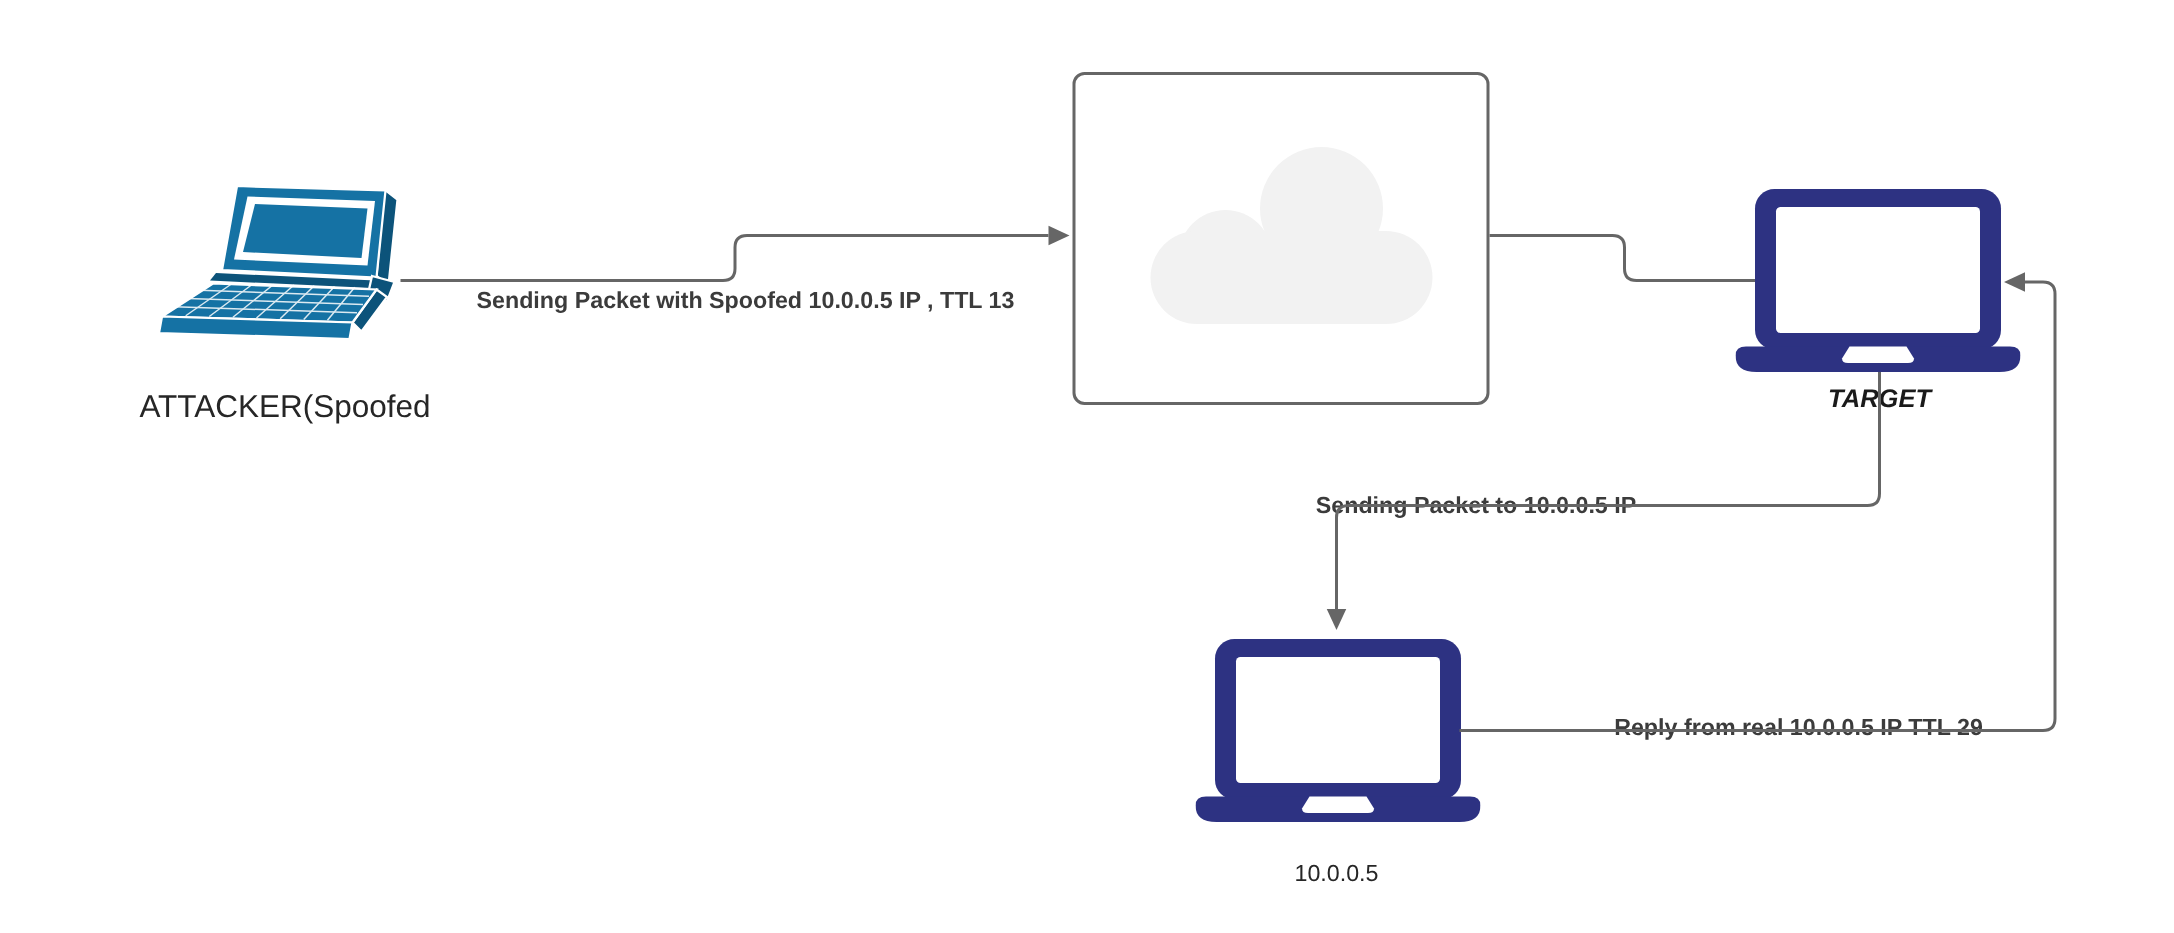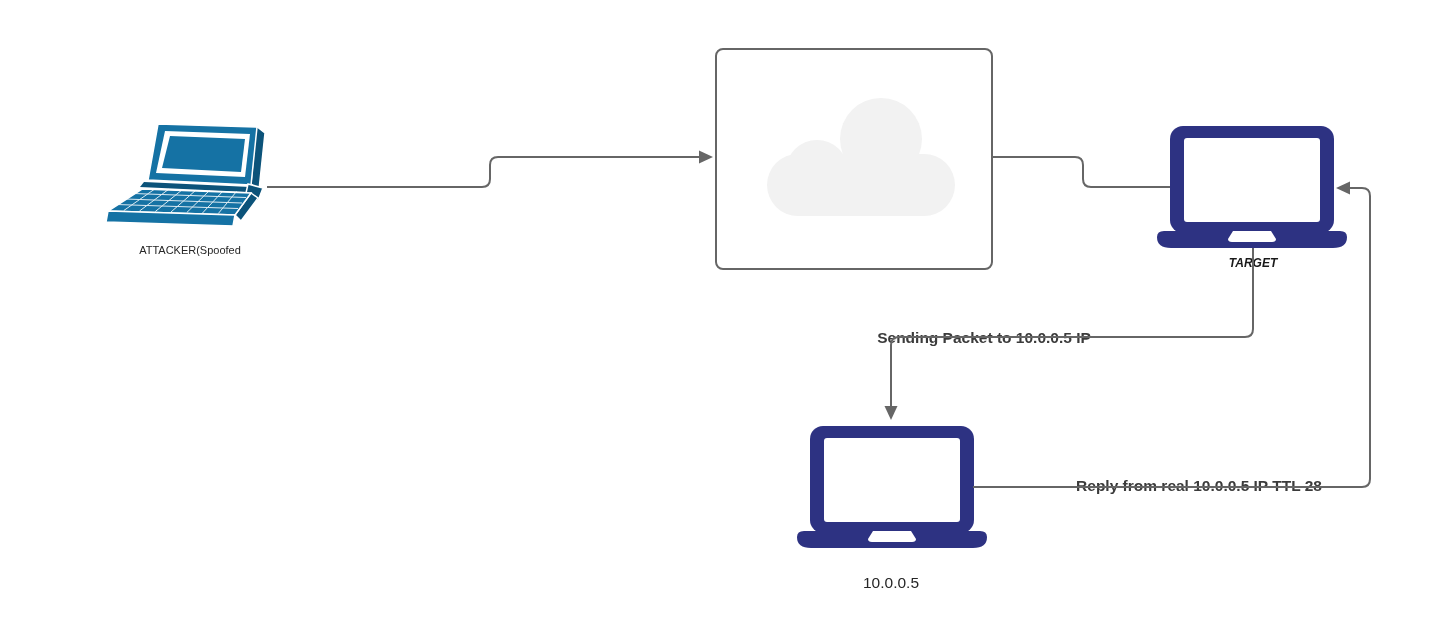--- a/index.html
+++ b/index.html
@@ -56,22 +56,22 @@
   .icon-target   { left: 1157px; top: 126px; }
   .icon-host     { left: 797px;  top: 426px; }
 
   .node-label {
     position: absolute;
     transform: translateX(-50%);
     text-align: center;
     color: var(--node-label);
     white-space: nowrap;
   }
-  .label-attacker { left: 190px; top: 237px; font-size: 11px; line-height: 26px; }
-  .label-target   { left: 1253px; top: 256px; font-size: 12px; font-weight: bold; font-style: italic; color: #1a1a1a; }
+  .label-attacker { left: 190px; top: 259px; font-size: 21px; line-height: 26px; }
+  .label-target   { left: 1253px; top: 256px; font-size: 17px; font-weight: bold; font-style: italic; color: #1a1a1a; }
   .label-host     { left: 891px;  top: 556px; font-size: 15.5px; margin-top: 18px; }
 
   .edge-label {
     position: absolute;
     transform: translate(-50%, -50%);
     font-size: 15.5px;
     font-weight: bold;
     color: var(--edge-label);
     white-space: nowrap;
   }
@@ -143,22 +143,23 @@
   <svg class="node-icon icon-host" width="190" height="122" viewBox="0 0 190 122">
     <use href="#navy-laptop"></use>
   </svg>
 
   <div class="node-label label-attacker">
     <div>ATTACKER(Spoofed</div>
   </div>
   <div class="node-label label-target">TARGET</div>
   <div class="node-label label-host">10.0.0.5</div>
 
+  <div class="edge-label elabel-1">Sending Packet with Spoofed 10.0.0.5 IP , TTL 13</div>
   <div class="edge-label elabel-3">Sending Packet to 10.0.0.5 IP</div>
-  <div class="edge-label elabel-4">Reply from real 10.0.0.5 IP TTL 28</div>
+  <div class="edge-label elabel-4">Reply from real 10.0.0.5 IP TTL 29</div>
 
   <svg class="connectors" width="1449" height="622" viewBox="0 0 1449 622">
     <path class="edge" d="M267,187 H482 Q490,187 490,179 V165 Q490,157 498,157 H699"></path>
     <polygon class="arrowhead" points="699,150.5 713,157 699,163.5"></polygon>
 
     <path class="edge" d="M993,157 H1075 Q1083,157 1083,165 V179 Q1083,187 1091,187 H1170"></path>
 
     <path class="edge" d="M1253,248 V329 Q1253,337 1245,337 H899 Q891,337 891,345 V406"></path>
     <polygon class="arrowhead" points="884.5,406 897.5,406 891,420"></polygon>
 

